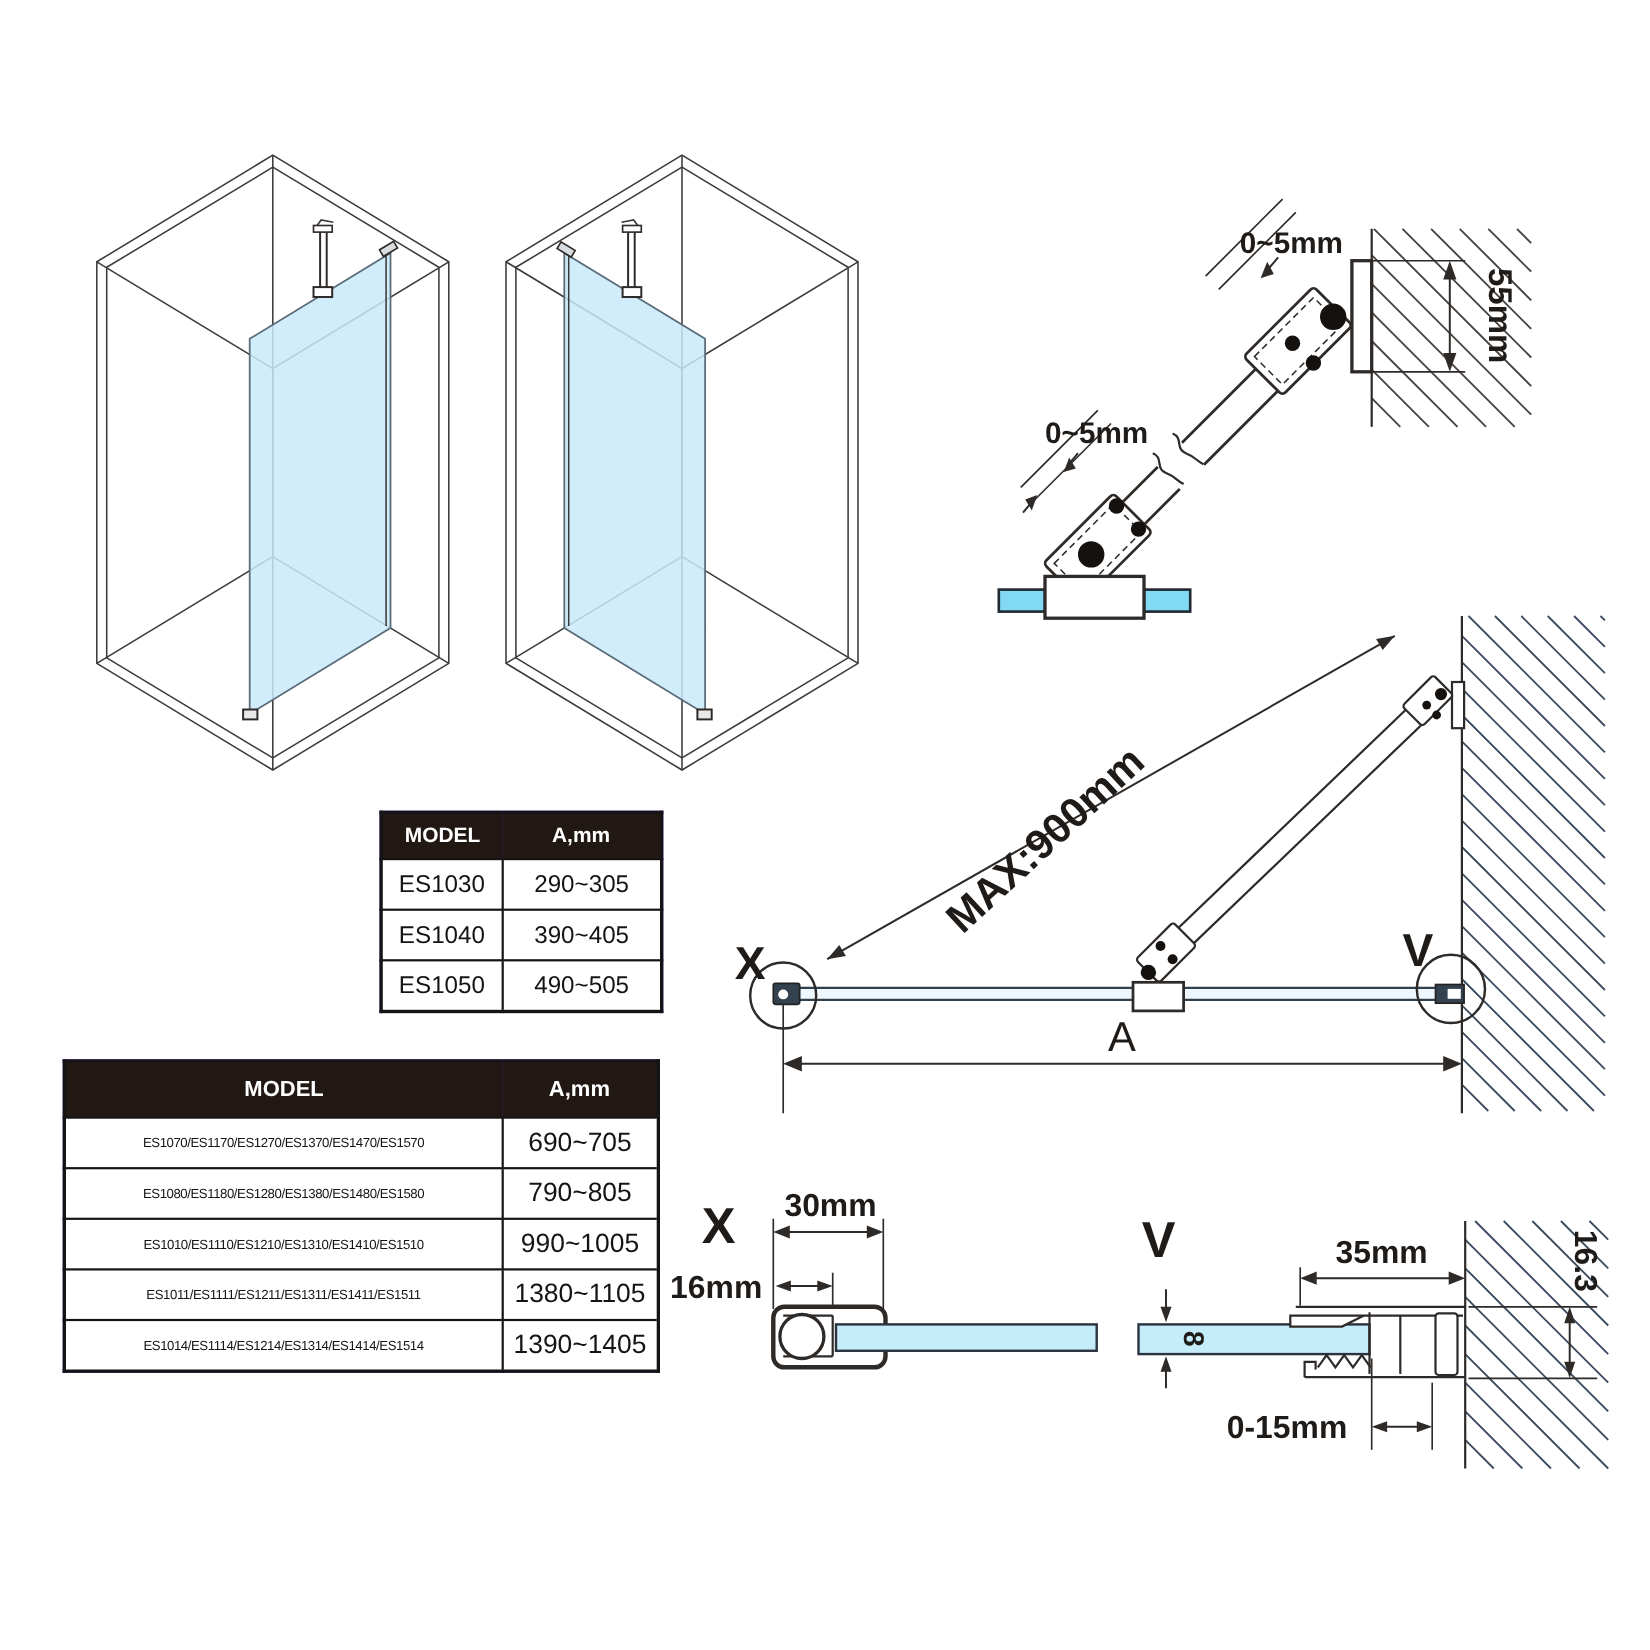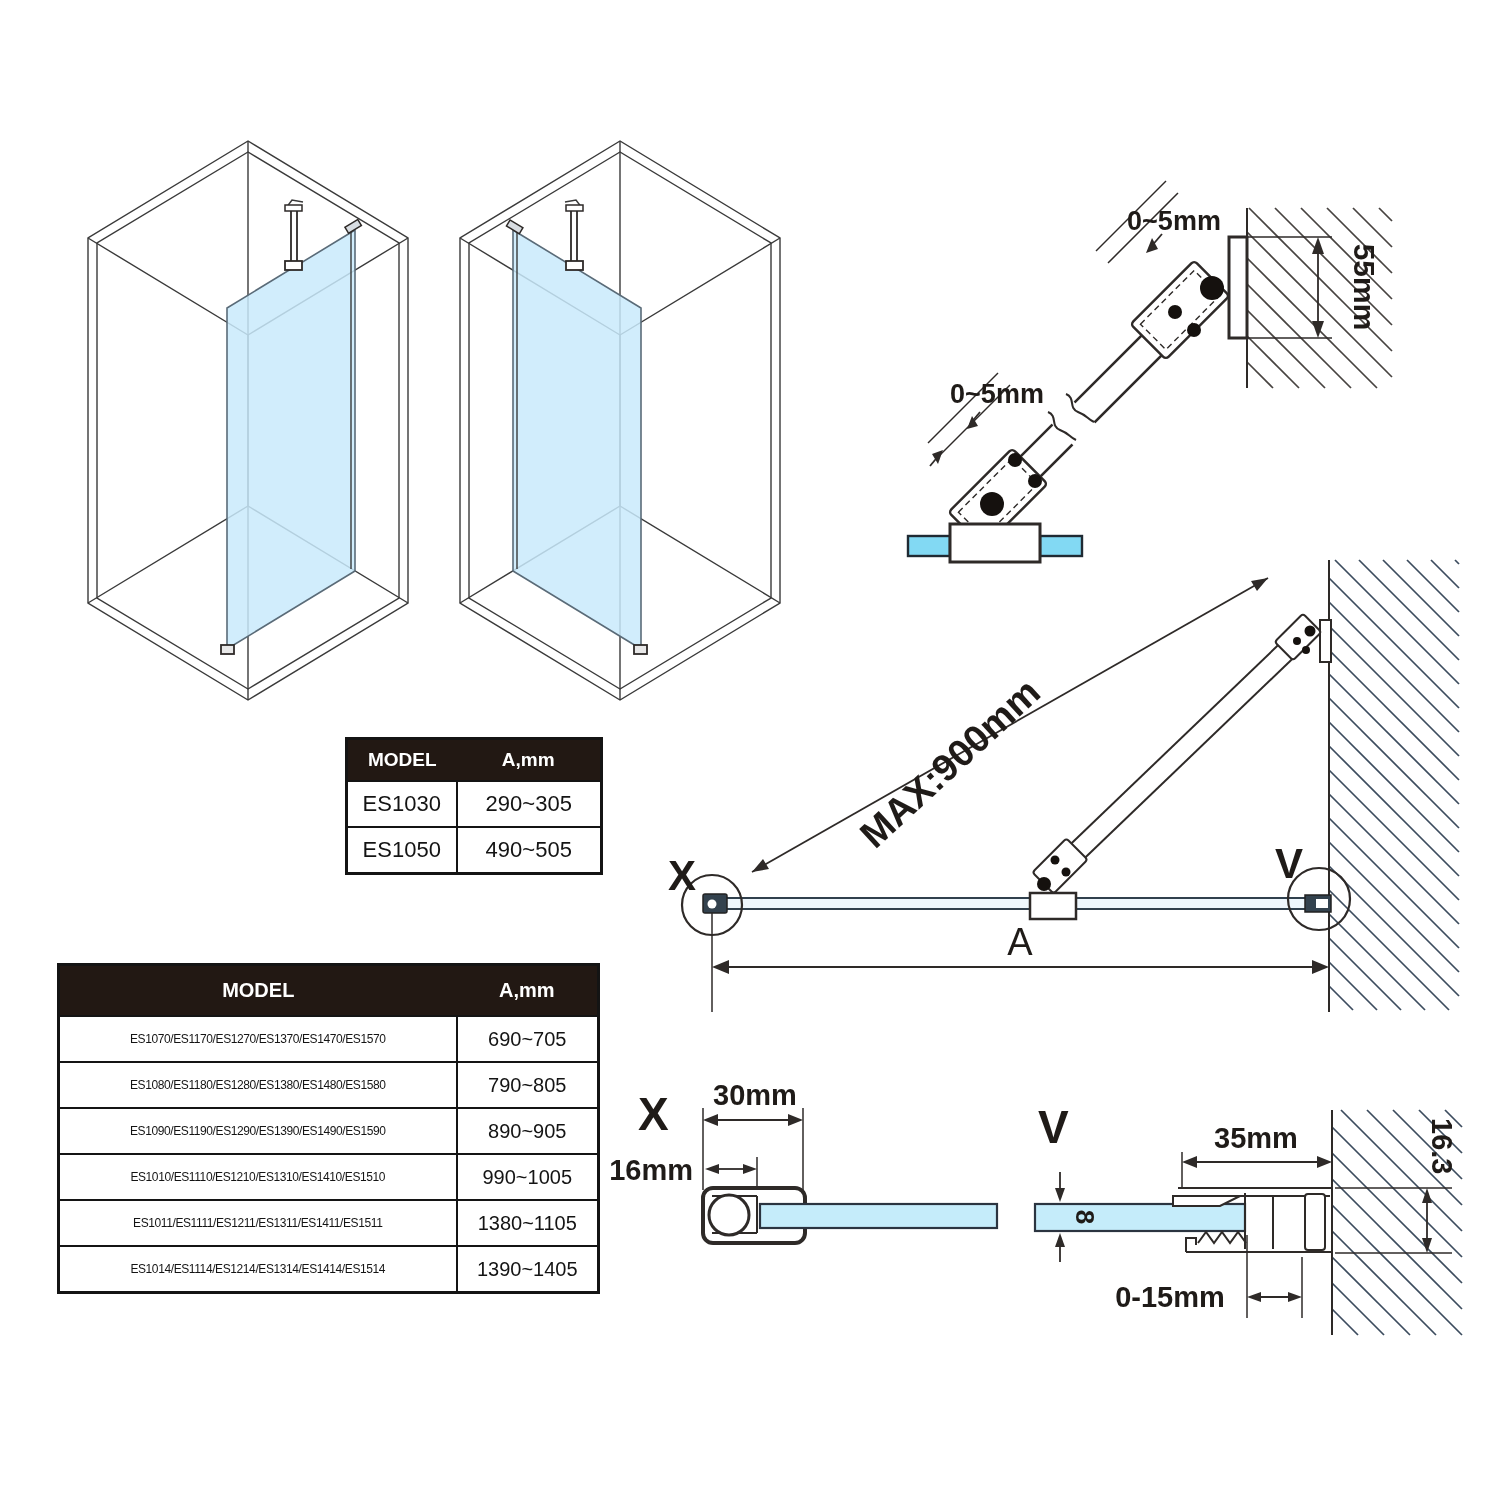--- a/index.html
+++ b/index.html
@@ -28,21 +28,21 @@
              border:3px solid #141414;padding-left:19px;}
   table.spec th{background:#221813;color:#ffffff;font-weight:bold;border:0;
                 text-align:center;vertical-align:middle;}
   table.spec td{border:2.5px solid #141414;text-align:center;vertical-align:middle;
                 color:#141414;background:#fff;}
   #table-small{left:345px;top:737px;width:255px;}
   #table-small th{height:38px;font-size:19px;}
   #table-small td{height:42px;font-size:22px;}
   #table-large{left:57px;top:963px;width:540px;}
   #table-large th{height:47px;font-size:20px;}
-  #table-large td{height:42px;font-size:20px;}
+  #table-large td{height:42px;font-size:24px;}
   #table-large td.model{font-size:12px;letter-spacing:-0.4px;}
 </style>
 </head>
 <body>
 
 <div id="canvas">
 
   <svg class="abs" style="left:40px;top:90px;" width="800" height="660" viewBox="0 0 800 660">
 
     <g>
@@ -236,20 +236,24 @@
     <tbody>
         <tr>
       <th>MODEL</th>
       <th>A,mm</th>
     </tr>
     <tr>
       <td>ES1030</td>
       <td>290~305</td>
     </tr>
     <tr>
+      <td>ES1040</td>
+      <td>390~405</td>
+    </tr>
+    <tr>
       <td>ES1050</td>
       <td>490~505</td>
     </tr>
   </tbody>
     </table>
 
   <table id="table-large" class="spec abs">
     <colgroup>
         <col style="width:398px">
         <col style="width:142px">
@@ -259,24 +263,20 @@
       <th>MODEL</th>
       <th>A,mm</th>
     </tr>
     <tr>
       <td class="model">ES1070/ES1170/ES1270/ES1370/ES1470/ES1570</td>
       <td>690~705</td>
     </tr>
     <tr>
       <td class="model">ES1080/ES1180/ES1280/ES1380/ES1480/ES1580</td>
       <td>790~805</td>
-    </tr>
-    <tr>
-      <td class="model">ES1090/ES1190/ES1290/ES1390/ES1490/ES1590</td>
-      <td>890~905</td>
     </tr>
     <tr>
       <td class="model">ES1010/ES1110/ES1210/ES1310/ES1410/ES1510</td>
       <td>990~1005</td>
     </tr>
     <tr>
       <td class="model">ES1011/ES1111/ES1211/ES1311/ES1411/ES1511</td>
       <td>1380~1105</td>
     </tr>
     <tr>

